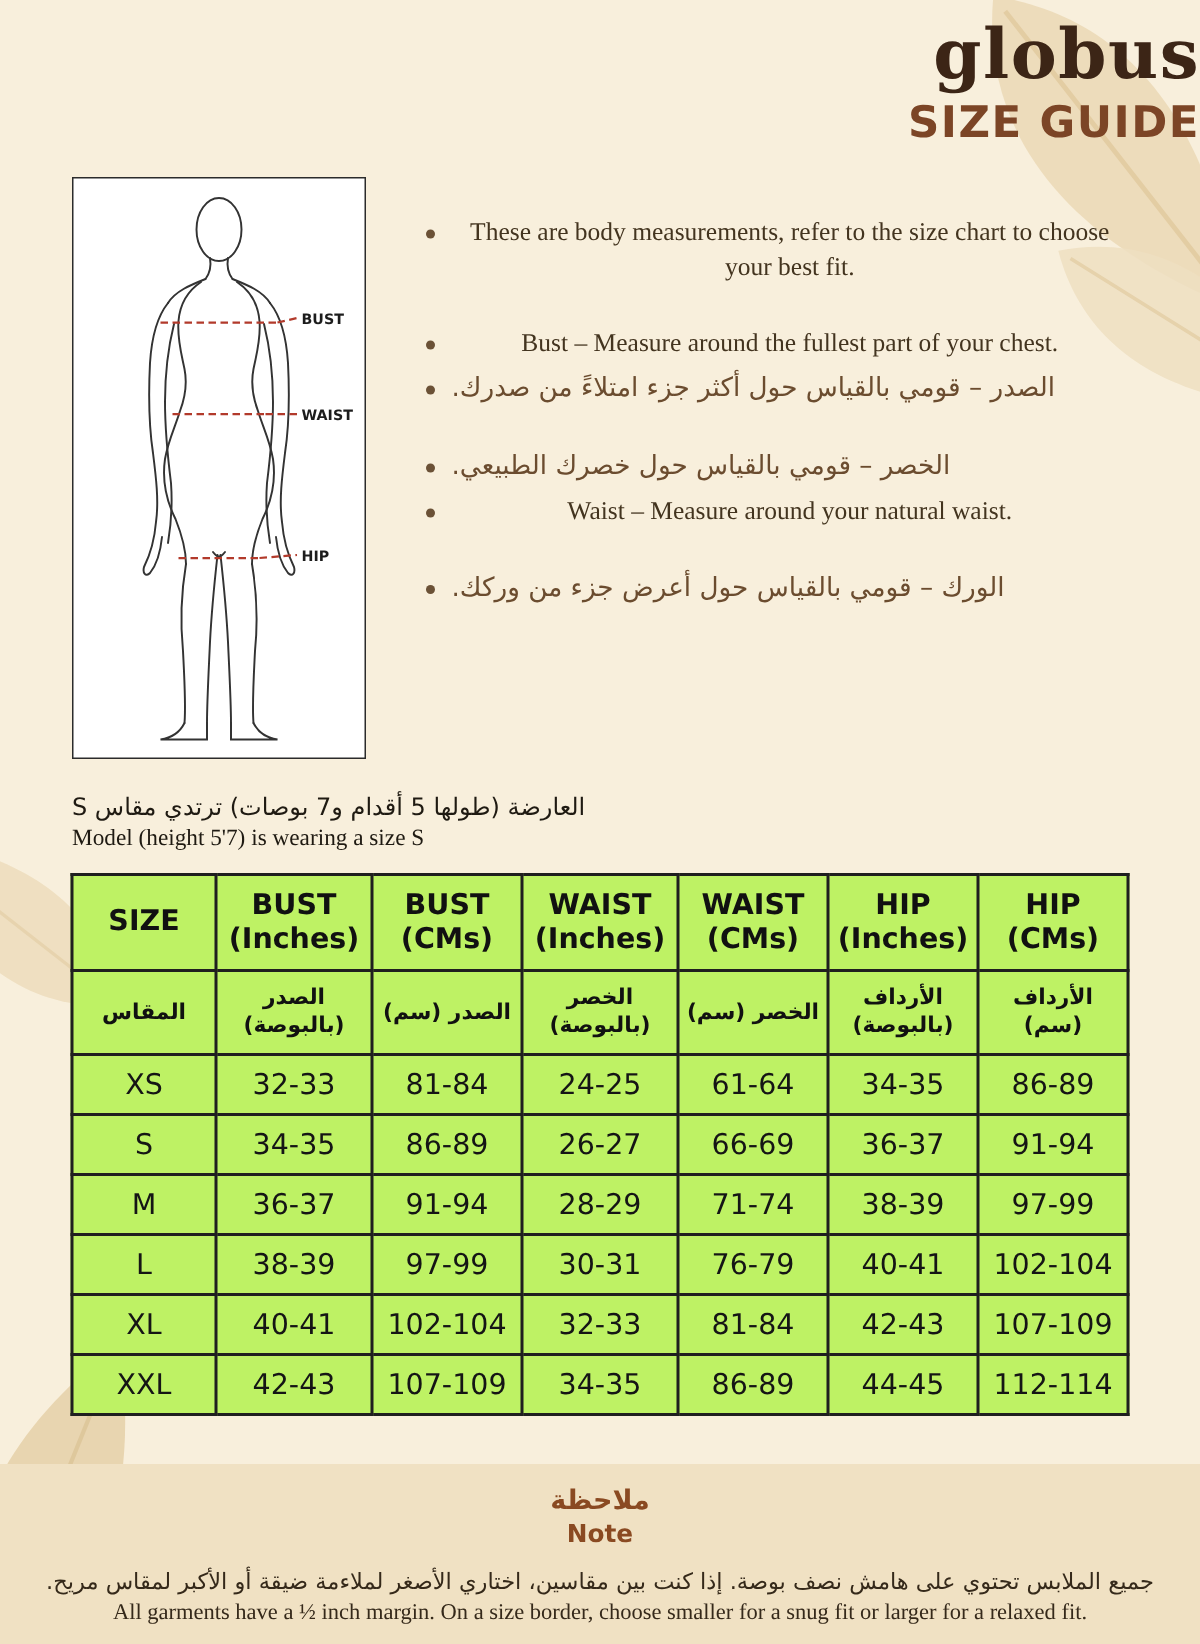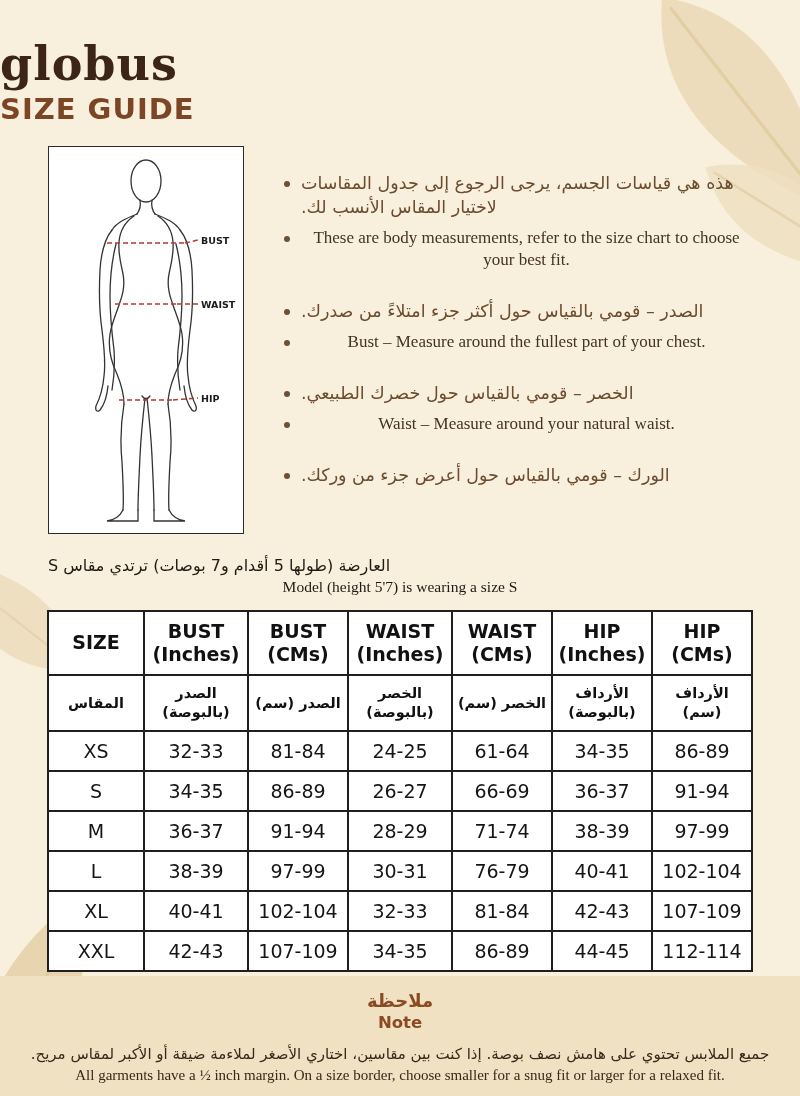--- a/index.html
+++ b/index.html
@@ -13,21 +13,21 @@
   }
   .page{position:relative;width:800px;height:1096px;}
 
   
   .leaf{position:absolute;z-index:0;pointer-events:none;}
   .leaf-tr1{width:160px;top:-34px;right:-24px;transform:rotate(-38deg);}
   .leaf-tr2{width:120px;top:118px;right:-50px;transform:rotate(-58deg);opacity:.85;}
   .leaf-left{width:110px;top:520px;left:-48px;transform:rotate(128deg);opacity:.8;}
   .leaf-bottom{width:140px;bottom:-26px;left:-34px;transform:rotate(202deg);opacity:.95;z-index:1;}
 
-  header{position:relative;z-index:2;text-align:left;padding-top:40px;}
+  header{position:relative;z-index:2;text-align:right;padding-top:12px;}
   .logo{
     font-family:"DejaVu Serif","Liberation Serif",serif;
     font-size:46px;font-weight:700;letter-spacing:1px;color:#3c2516;line-height:1.05;
   }
   .title{
     font-size:29px;font-weight:700;letter-spacing:1px;color:#7c4526;margin-top:4px;
   }
 
   .content{position:relative;z-index:2;display:flex;gap:40px;padding:0 48px;margin-top:20px;}
   .figure-box{
@@ -42,25 +42,25 @@
   .bullets{flex:1;padding-top:26px;}
   .group{margin-bottom:28px;}
   .line{display:flex;align-items:flex-start;gap:11px;margin-bottom:7px;}
   .dot{flex:none;width:6px;height:6px;border-radius:50%;background:#6b5136;margin-top:9px;}
   .txt{flex:1;line-height:1.35;}
   .ar-txt{direction:rtl;text-align:left;font-size:17.5px;color:#6b4c2f;}
   .en-txt{font-family:"Liberation Serif","DejaVu Serif",serif;font-size:17px;color:#43341f;text-align:center;}
 
   .model-note{position:relative;z-index:2;padding:0 48px;margin-top:22px;}
   .model-ar{direction:rtl;text-align:left;font-size:16px;color:#1f1a12;margin-top:12px;}
-  .model-en{font-family:"Liberation Serif","DejaVu Serif",serif;font-size:15.5px;color:#1f1a12;margin-top:3px;text-align:center;}
+  .model-en{font-family:"Liberation Serif","DejaVu Serif",serif;font-size:15.5px;color:#1f1a12;margin-top:3px;}
 
   table.size-chart{
     position:relative;z-index:2;
-    border-collapse:collapse;margin:14px auto 0;background:#ffffff;
+    border-collapse:collapse;margin:14px auto 0;background:#bef264;
     table-layout:fixed;width:704px;
   }
   .size-chart th,.size-chart td{
     border:2px solid #1f1f1f;text-align:center;vertical-align:middle;padding:0 2px;
   }
   .h-en th{font-size:19px;font-weight:700;color:#111;line-height:1.25;height:62px;}
   .h-ar th{direction:rtl;font-size:14.5px;font-weight:700;color:#111;line-height:1.35;height:54px;}
   .size-chart tbody td{font-size:19px;color:#151515;height:38px;}
   .size-chart tbody td.size{font-weight:400;}
 
@@ -141,35 +141,31 @@
         <line class="meas" x1="70" y1="252" x2="124" y2="252"></line>
         <line class="meas" x1="124" y1="252" x2="149" y2="250"></line>
         <text class="meas-label" x="152" y="254">HIP</text>
       </svg>
     </div>
 
     <div class="bullets">
       <div class="group">
         <div class="line">
           <span class="dot"></span>
-          <span class="txt ar-txt">هذه هي قياسات الجسم، يرجى الرجوع إلى جدول المقاسات لاختيار المقاس الأنسب لك.</span>
-        </div>
-        <div class="line">
-          <span class="dot"></span>
           <span class="txt en-txt">These are body measurements, refer to the size chart to choose your best fit.</span>
         </div>
       </div>
       <div class="group">
         <div class="line">
           <span class="dot"></span>
+          <span class="txt en-txt">Bust – Measure around the fullest part of your chest.</span>
+        </div>
+        <div class="line">
+          <span class="dot"></span>
           <span class="txt ar-txt">الصدر – قومي بالقياس حول أكثر جزء امتلاءً من صدرك.</span>
-        </div>
-        <div class="line">
-          <span class="dot"></span>
-          <span class="txt en-txt">Bust – Measure around the fullest part of your chest.</span>
         </div>
       </div>
       <div class="group">
         <div class="line">
           <span class="dot"></span>
           <span class="txt ar-txt">الخصر – قومي بالقياس حول خصرك الطبيعي.</span>
         </div>
         <div class="line">
           <span class="dot"></span>
           <span class="txt en-txt">Waist – Measure around your natural waist.</span>

